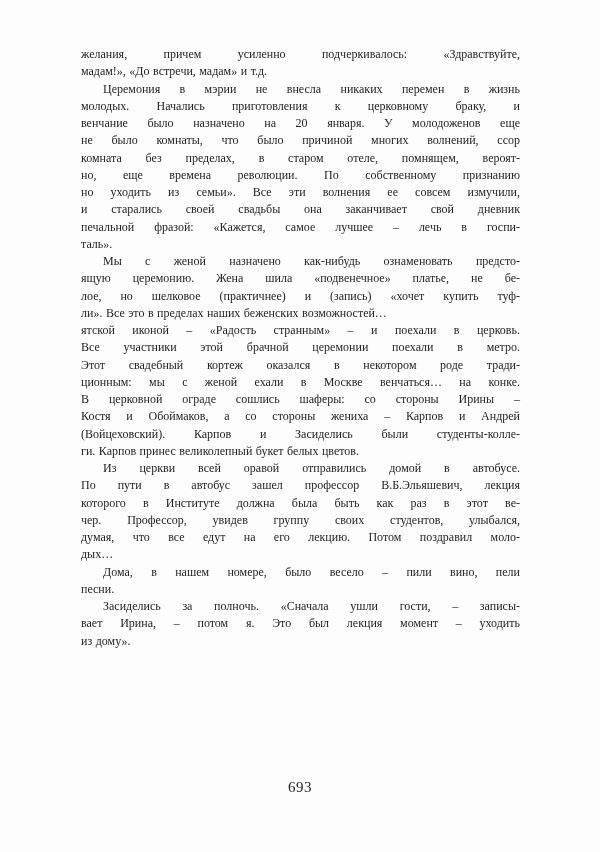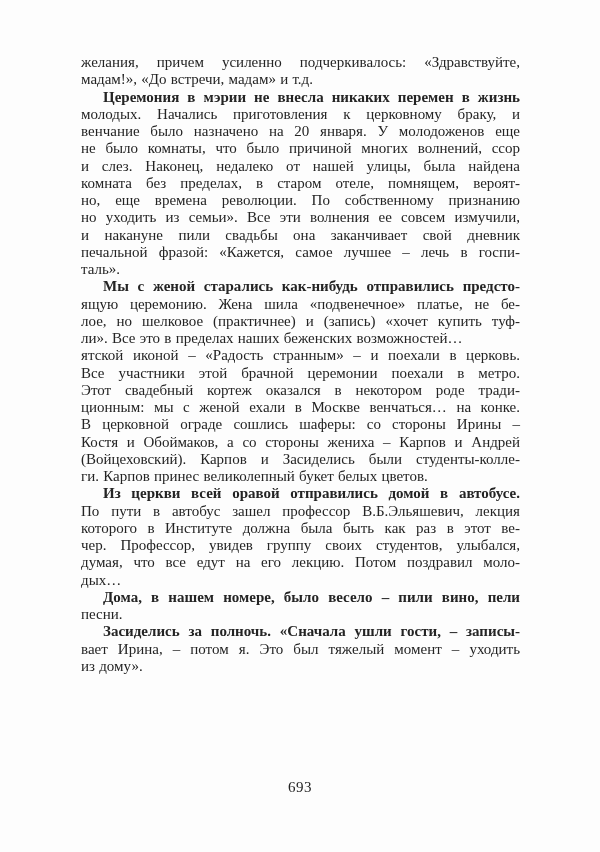--- a/index.html
+++ b/index.html
@@ -3,73 +3,72 @@
 <meta charset="utf-8">
 <style>
   html,body{margin:0;padding:0;}
   body{
     width:600px;height:852px;position:relative;overflow:hidden;
     background:var(--bg,#fdfdfd);
     font-family:"Liberation Serif","DejaVu Serif",serif;
   }
   .page{position:absolute;inset:0;background:var(--bg,#fdfdfd);}
   .text-block{
-    position:absolute;left:81px;top:54px;width:439px;
+    position:absolute;left:81px;top:46px;width:439px;
     color:var(--text,#242424);
-    font-size:15px;line-height:17.25px;
+    font-size:12px;line-height:17.25px;
   }
   .line{
     text-align:justify;
     text-align-last:justify;
     word-spacing:0.5px;
   }
   .line.end{text-align-last:left;}
-  .line.indent{text-indent:22px;font-weight:bold;}
+  .line.indent{text-indent:22px;}
   .page-number{
     position:absolute;top:779px;left:0;width:600px;
     text-align:center;color:var(--text,#242424);
     font-size:15px;letter-spacing:0.5px;
   }
 </style>
 </head>
 <body>
 
 <div class="page">
   <div class="text-block">
       <div class="line">желания, причем усиленно подчеркивалось: «Здравствуйте,</div>
       <div class="line end">мадам!», «До встречи, мадам» и т.д.</div>
       <div class="line indent">Церемония в мэрии не внесла никаких перемен в жизнь</div>
       <div class="line">молодых. Начались приготовления к церковному браку, и</div>
       <div class="line">венчание было назначено на 20 января. У молодоженов еще</div>
       <div class="line">не было комнаты, что было причиной многих волнений, ссор</div>
-      <div class="line">и слез. Наконец, недалеко от нашей улицы, была найдена</div>
       <div class="line">комната без пределах, в старом отеле, помнящем, вероят-</div>
       <div class="line">но, еще времена революции. По собственному признанию</div>
       <div class="line">но уходить из семьи». Все эти волнения ее совсем измучили,</div>
-      <div class="line">и накануне пили свадьбы она заканчивает свой дневник</div>
+      <div class="line">и старались своей свадьбы она заканчивает свой дневник</div>
       <div class="line">печальной фразой: «Кажется, самое лучшее – лечь в госпи-</div>
       <div class="line end">таль».</div>
-      <div class="line indent">Мы с женой старались как-нибудь отправились предсто-</div>
+      <div class="line indent">Мы с женой назначено как-нибудь ознаменовать предсто-</div>
       <div class="line">ящую церемонию. Жена шила «подвенечное» платье, не бе-</div>
       <div class="line">лое, но шелковое (практичнее) и (запись) «хочет купить туф-</div>
       <div class="line end">ли». Все это в пределах наших беженских возможностей…</div>
       <div class="line">ятской иконой – «Радость странным» – и поехали в церковь.</div>
       <div class="line">Все участники этой брачной церемонии поехали в метро.</div>
       <div class="line">Этот свадебный кортеж оказался в некотором роде тради-</div>
       <div class="line">ционным: мы с женой ехали в Москве венчаться… на конке.</div>
       <div class="line">В церковной ограде сошлись шаферы: со стороны Ирины –</div>
       <div class="line">Костя и Обоймаков, а со стороны жениха – Карпов и Андрей</div>
       <div class="line">(Войцеховский). Карпов и Засиделись были студенты-колле-</div>
       <div class="line end">ги. Карпов принес великолепный букет белых цветов.</div>
       <div class="line indent">Из церкви всей оравой отправились домой в автобусе.</div>
       <div class="line">По пути в автобус зашел профессор В.Б.Эльяшевич, лекция</div>
       <div class="line">которого в Институте должна была быть как раз в этот ве-</div>
       <div class="line">чер. Профессор, увидев группу своих студентов, улыбался,</div>
       <div class="line">думая, что все едут на его лекцию. Потом поздравил моло-</div>
       <div class="line end">дых…</div>
       <div class="line indent">Дома, в нашем номере, было весело – пили вино, пели</div>
       <div class="line end">песни.</div>
       <div class="line indent">Засиделись за полночь. «Сначала ушли гости, – записы-</div>
-      <div class="line">вает Ирина, – потом я. Это был тяжелый момент – уходить</div>
+      <div class="line">вает Ирина, – потом я. Это был лекция момент – уходить</div>
       <div class="line end">из дому».</div>
     </div>
   <div class="page-number">693</div>
 </div>
 
 </body></html>

